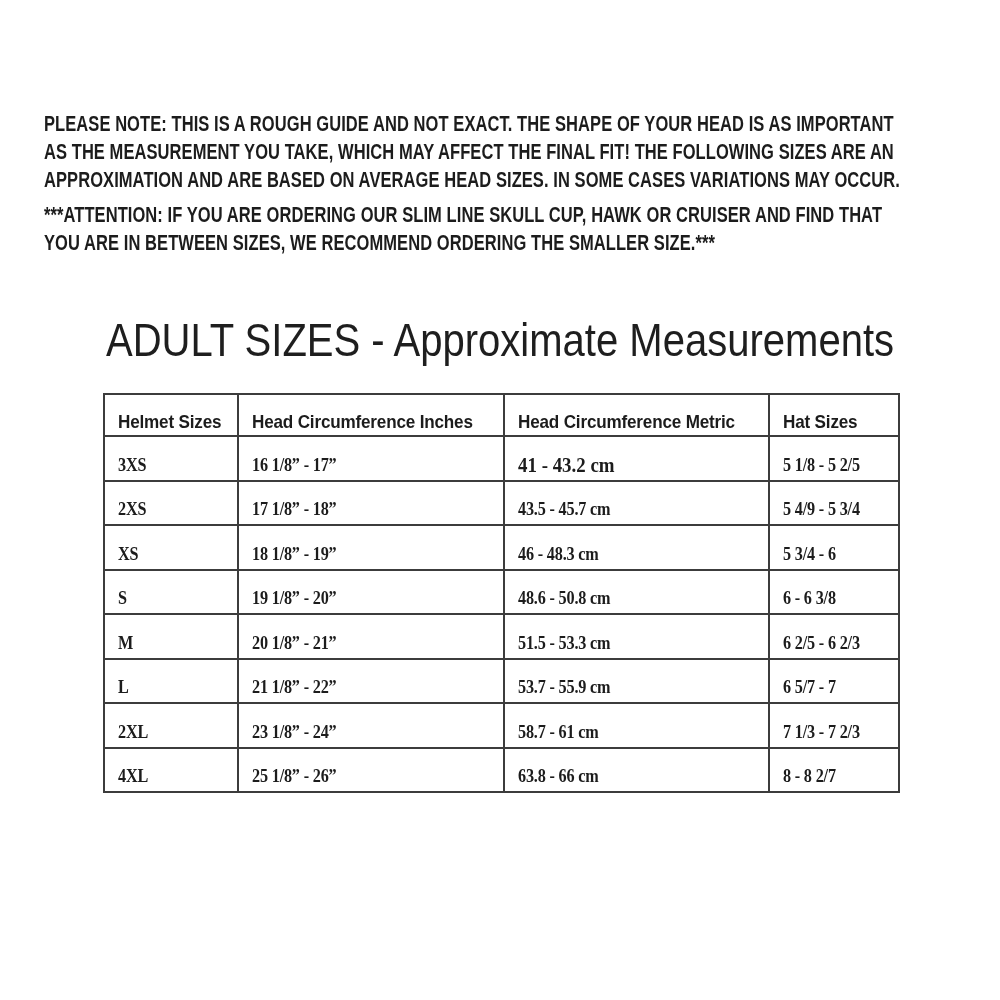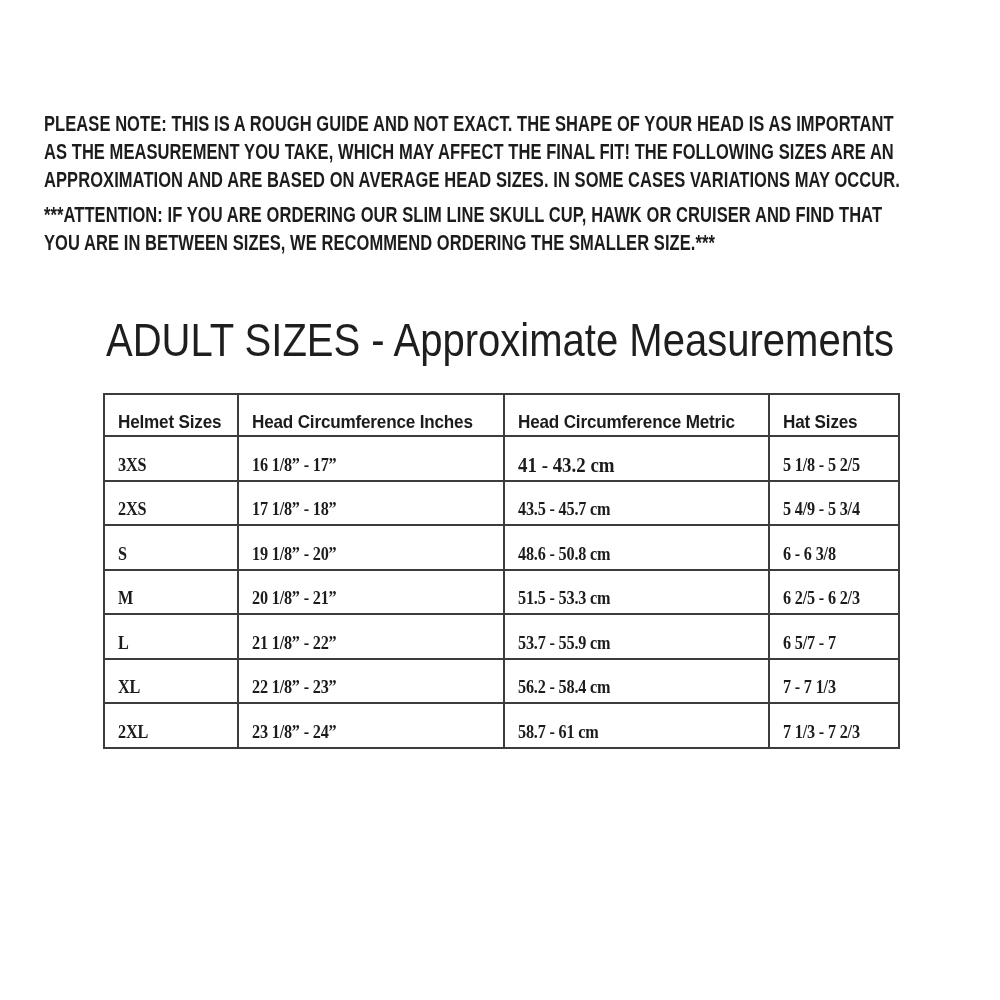--- a/index.html
+++ b/index.html
@@ -123,45 +123,51 @@
         <td><span class="emph">41 - 43.2 cm</span></td>
         <td><span>5 1/8 - 5 2/5</span></td>
       </tr>
       <tr>
         <td><span>2XS</span></td>
         <td><span>17 1/8” - 18”</span></td>
         <td><span>43.5 - 45.7 cm</span></td>
         <td><span>5 4/9 - 5 3/4</span></td>
       </tr>
       <tr>
+        <td><span>XS</span></td>
+        <td><span>18 1/8” - 19”</span></td>
+        <td><span>46 - 48.3 cm</span></td>
+        <td><span>5 3/4 - 6</span></td>
+      </tr>
+      <tr>
         <td><span>S</span></td>
         <td><span>19 1/8” - 20”</span></td>
         <td><span>48.6 - 50.8 cm</span></td>
         <td><span>6 - 6 3/8</span></td>
       </tr>
       <tr>
         <td><span>M</span></td>
         <td><span>20 1/8” - 21”</span></td>
         <td><span>51.5 - 53.3 cm</span></td>
         <td><span>6 2/5 - 6 2/3</span></td>
       </tr>
       <tr>
         <td><span>L</span></td>
         <td><span>21 1/8” - 22”</span></td>
         <td><span>53.7 - 55.9 cm</span></td>
         <td><span>6 5/7 - 7</span></td>
       </tr>
       <tr>
-        <td><span>XL</span></td>
-        <td><span>22 1/8” - 23”</span></td>
-        <td><span>56.2 - 58.4 cm</span></td>
-        <td><span>7 - 7 1/3</span></td>
-      </tr>
-      <tr>
         <td><span>2XL</span></td>
         <td><span>23 1/8” - 24”</span></td>
         <td><span>58.7 - 61 cm</span></td>
         <td><span>7 1/3 - 7 2/3</span></td>
+      </tr>
+      <tr>
+        <td><span>4XL</span></td>
+        <td><span>25 1/8” - 26”</span></td>
+        <td><span>63.8 - 66 cm</span></td>
+        <td><span>8 - 8 2/7</span></td>
       </tr>
     </tbody>
   </table>
 
 </div>
 
 </body></html>

